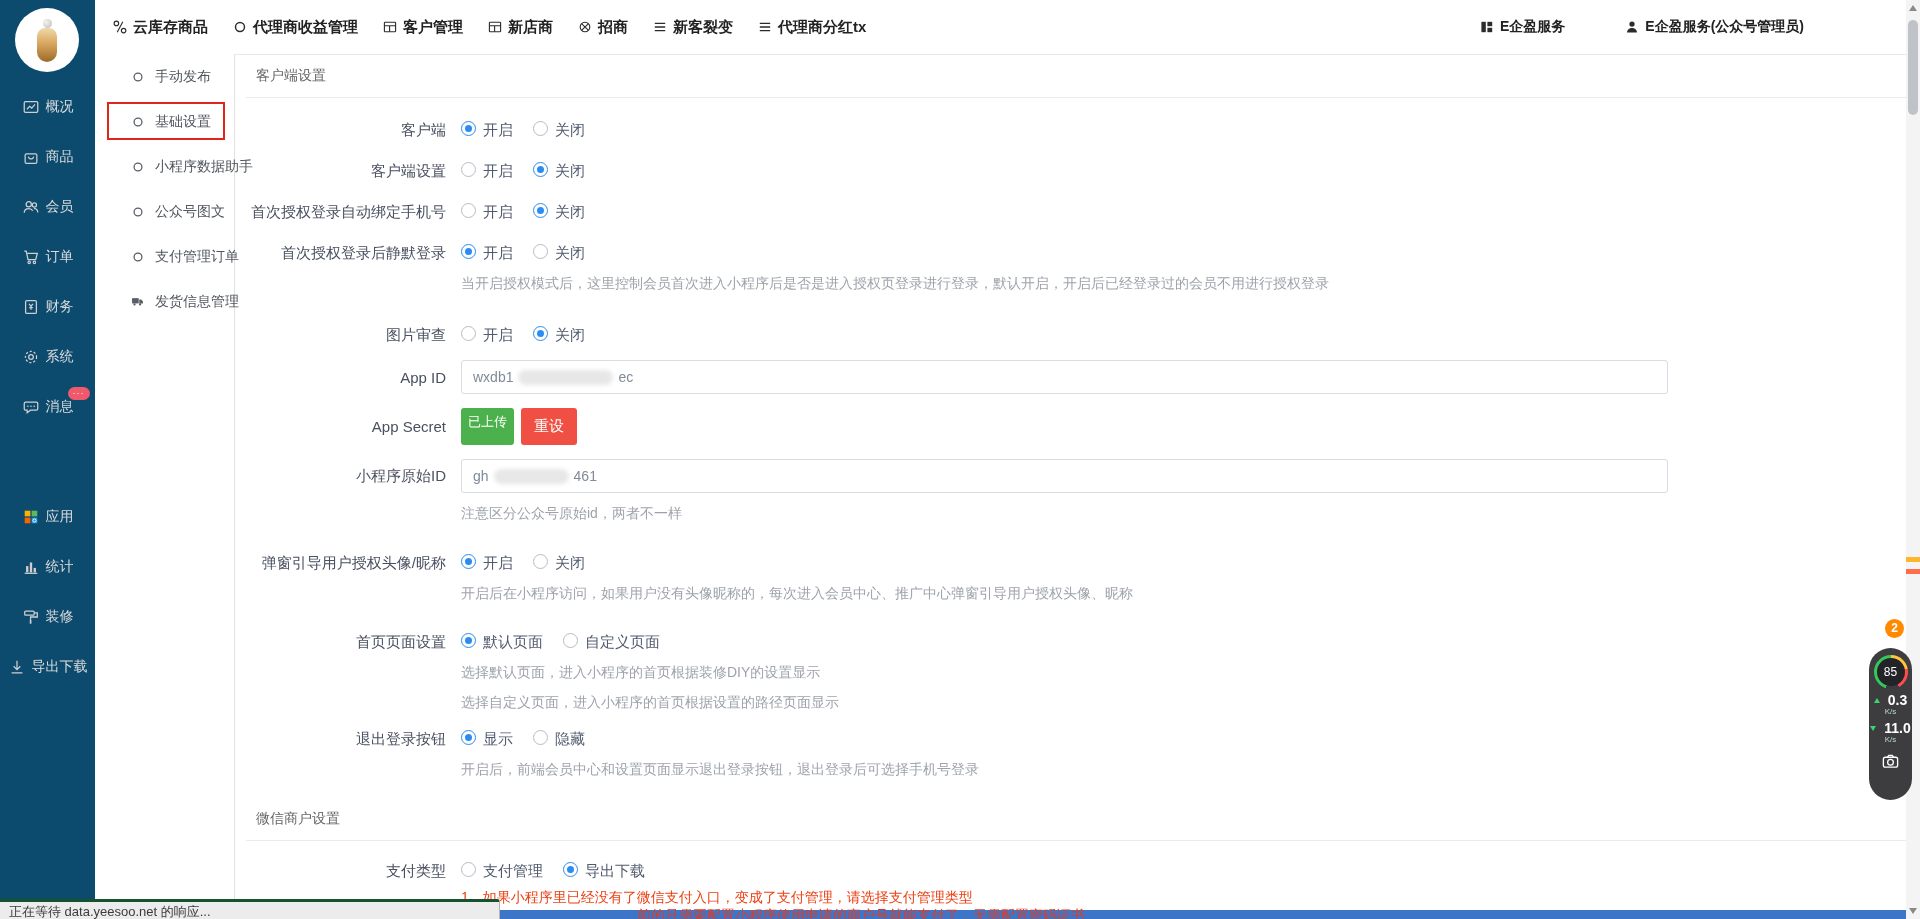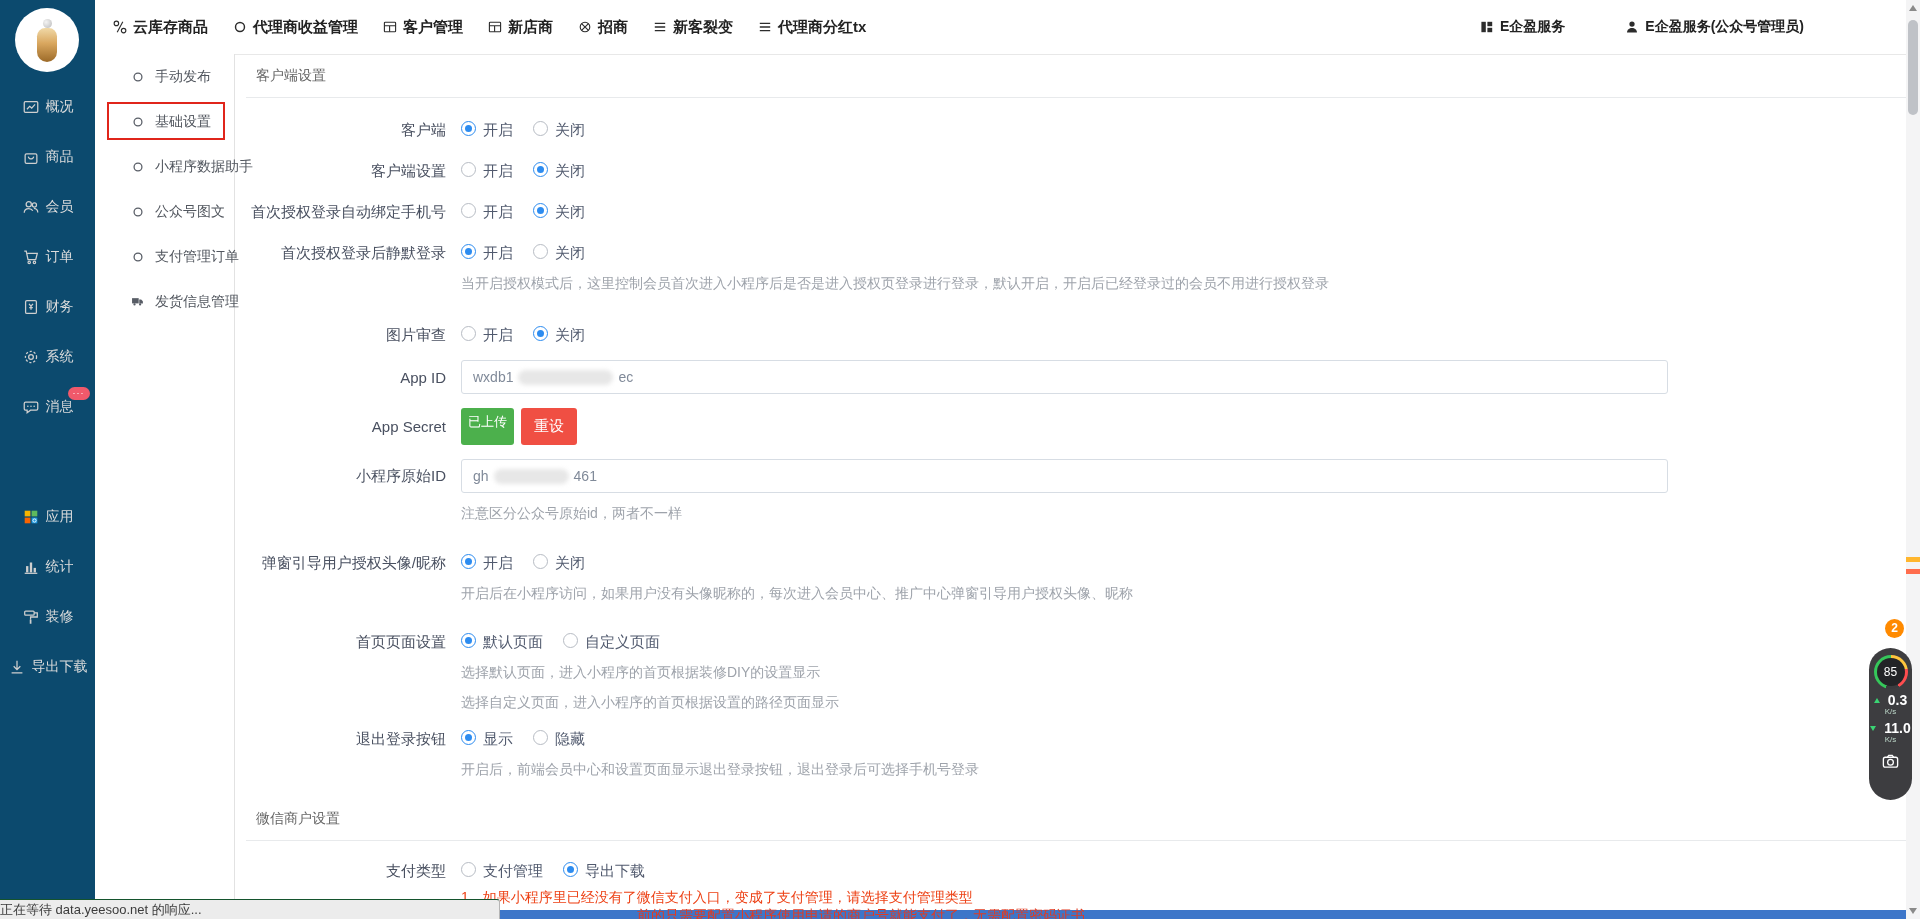--- a/index.html
+++ b/index.html
@@ -58,22 +58,22 @@
   .smudge{display:inline-block;height:15px;background:#e7e7e7;border-radius:8px;filter:blur(2px);margin:0 5px}
   .w95{width:95px}.w75{width:75px}
   .g-badge{background:#4cb04c;color:#fff;font-size:13px;padding:5px 7px;border-radius:3px}
   .r-btn{background:#f04f43;color:#fff;font-size:15px;padding:9px 13px;border-radius:3px;margin-left:7px;border:none;cursor:pointer}
   .mt23{margin-top:23px}.mt33{margin-top:33px}.mt15{margin-top:15px}.mt14{margin-top:14px}
   .mt31{margin-top:31px}.mt30{margin-top:30px}.mt18{margin-top:18px}.mt21{margin-top:21px}
   
   .selection-bar{position:absolute;left:0;right:14px;bottom:0;height:9px;background:#3d76c9;z-index:8}
   .warn2{position:absolute;left:637px;top:907px;font-size:14px;color:#e13c22;white-space:nowrap;z-index:9}
   .statusbar{position:absolute;left:0;bottom:0;width:500px;height:20px;background:#ececec;
-             border-top:1px solid #14532d;border-right:1px solid #b5b5b5;border-top-right-radius:3px;
-             font-size:13px;color:#3c3c3c;line-height:19px;box-sizing:border-box;z-index:10}
+             border-top:3px solid #14532d;border-right:1px solid #b5b5b5;border-top-right-radius:3px;
+             font-size:13px;color:#3c3c3c;line-height:19px;padding-left:9px;box-sizing:border-box;z-index:10}
   
   .scrollbar{position:absolute;right:0;top:0;width:14px;height:919px;background:#f4f4f5;z-index:11}
   .sb-up{width:0;height:0;border-left:4px solid transparent;border-right:4px solid transparent;
          border-bottom:6px solid #8a8a8a;margin:5px auto 0}
   .sb-down{position:absolute;bottom:5px;left:3px;width:0;height:0;border-left:4px solid transparent;
          border-right:4px solid transparent;border-top:6px solid #8a8a8a}
   .sb-thumb{position:absolute;top:20px;left:2px;width:10px;height:95px;background:#bfc2c7;border-radius:6px;cursor:pointer}
   .sb-mark1{position:absolute;top:557px;left:0;width:14px;height:5px;background:#ffb62e}
   .sb-mark2{position:absolute;top:569px;left:0;width:14px;height:5px;background:#ff6d4d}
   

